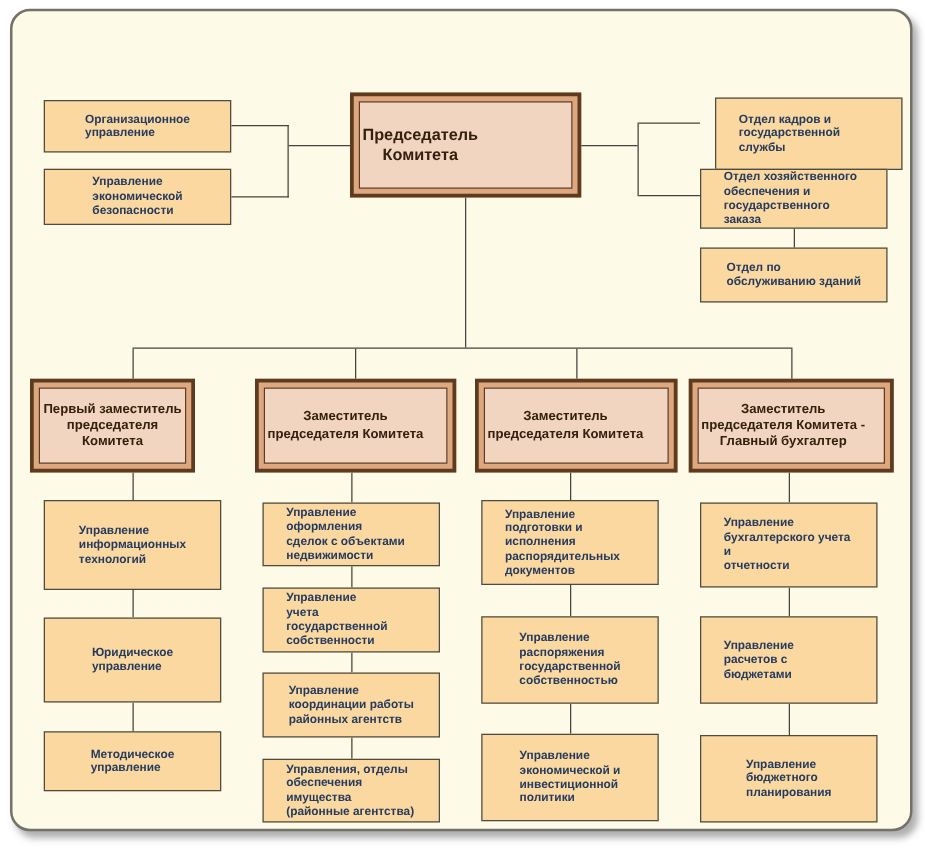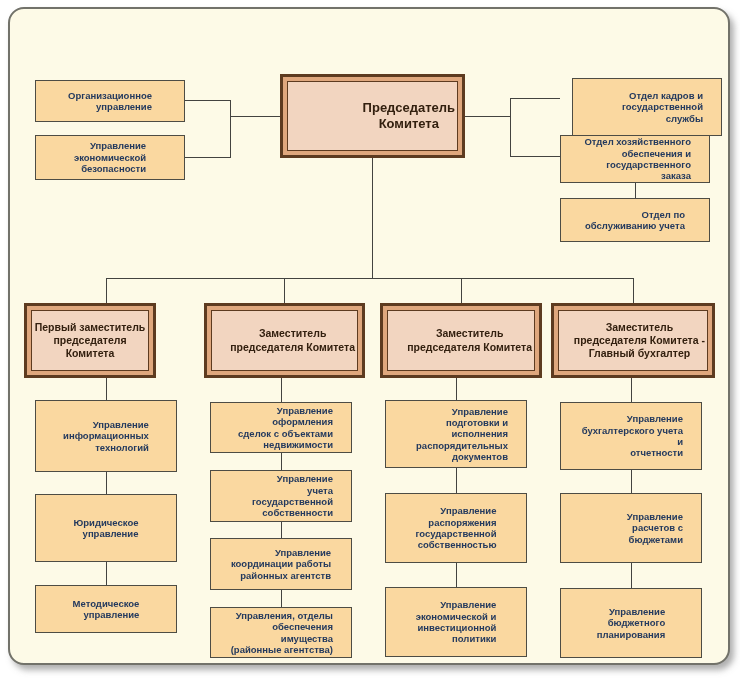--- a/index.html
+++ b/index.html
@@ -15,34 +15,34 @@
     border:2px solid var(--panel-border,#72726a);
     border-radius:16px;
     box-shadow:4px 5px 6px rgba(110,110,110,0.55);
   }
   .line { position:absolute; background:var(--line,#434340); }
   .box {
     position:absolute; box-sizing:border-box;
     background:var(--unit-fill,#fad8a0);
     border:1px solid var(--unit-border,#4d4c44);
     display:flex; align-items:center; justify-content:center;
-    text-align:right; color:var(--unit-text,#243a5e);
+    text-align:left; color:var(--unit-text,#243a5e);
     font-weight:bold; font-size:9.5px; line-height:1.2; padding:18px;
   }
   .hnode {
     position:absolute; box-sizing:border-box;
     background:var(--head-band,#dfa77d);
     border:3px solid var(--head-border,#5d3b20);
     padding:4px;
   }
   .hinner {
     width:100%; height:100%; box-sizing:border-box;
     border:1px solid var(--head-border,#5d3b20);
     background:var(--head-fill,#f2d5c0);
-    display:flex; align-items:center; justify-content:flex-end;
+    display:flex; align-items:center; justify-content:flex-start;
     text-align:center; color:var(--head-text,#33200f);
     font-weight:bold; line-height:1.25; padding:2px;
   }
   .fs-ch  { font-size:13px; }
   .fs-dep { font-size:10.5px; }
   .lbl { white-space:pre-line; }
 </style>
 </head>
 <body>
 
@@ -105,21 +105,21 @@
     <span class="lbl">Отдел кадров и
 государственной службы</span>
   </div>
   <div class="box" style="left:560px;top:135px;width:150px;height:48px">
     <span class="lbl">Отдел хозяйственного
 обеспечения и
 государственного заказа</span>
   </div>
   <div class="box" style="left:560px;top:198px;width:150px;height:44px">
     <span class="lbl">Отдел по
-обслуживанию учета</span>
+обслуживанию зданий</span>
   </div>
 
   <div class="hnode" style="left:24px;top:303px;width:132px;height:75px">
     <div class="hinner fs-dep">
       <span class="lbl">Первый заместитель
 председателя Комитета</span>
     </div>
   </div>
   <div class="hnode" style="left:204px;top:303px;width:161px;height:75px">
     <div class="hinner fs-dep">

